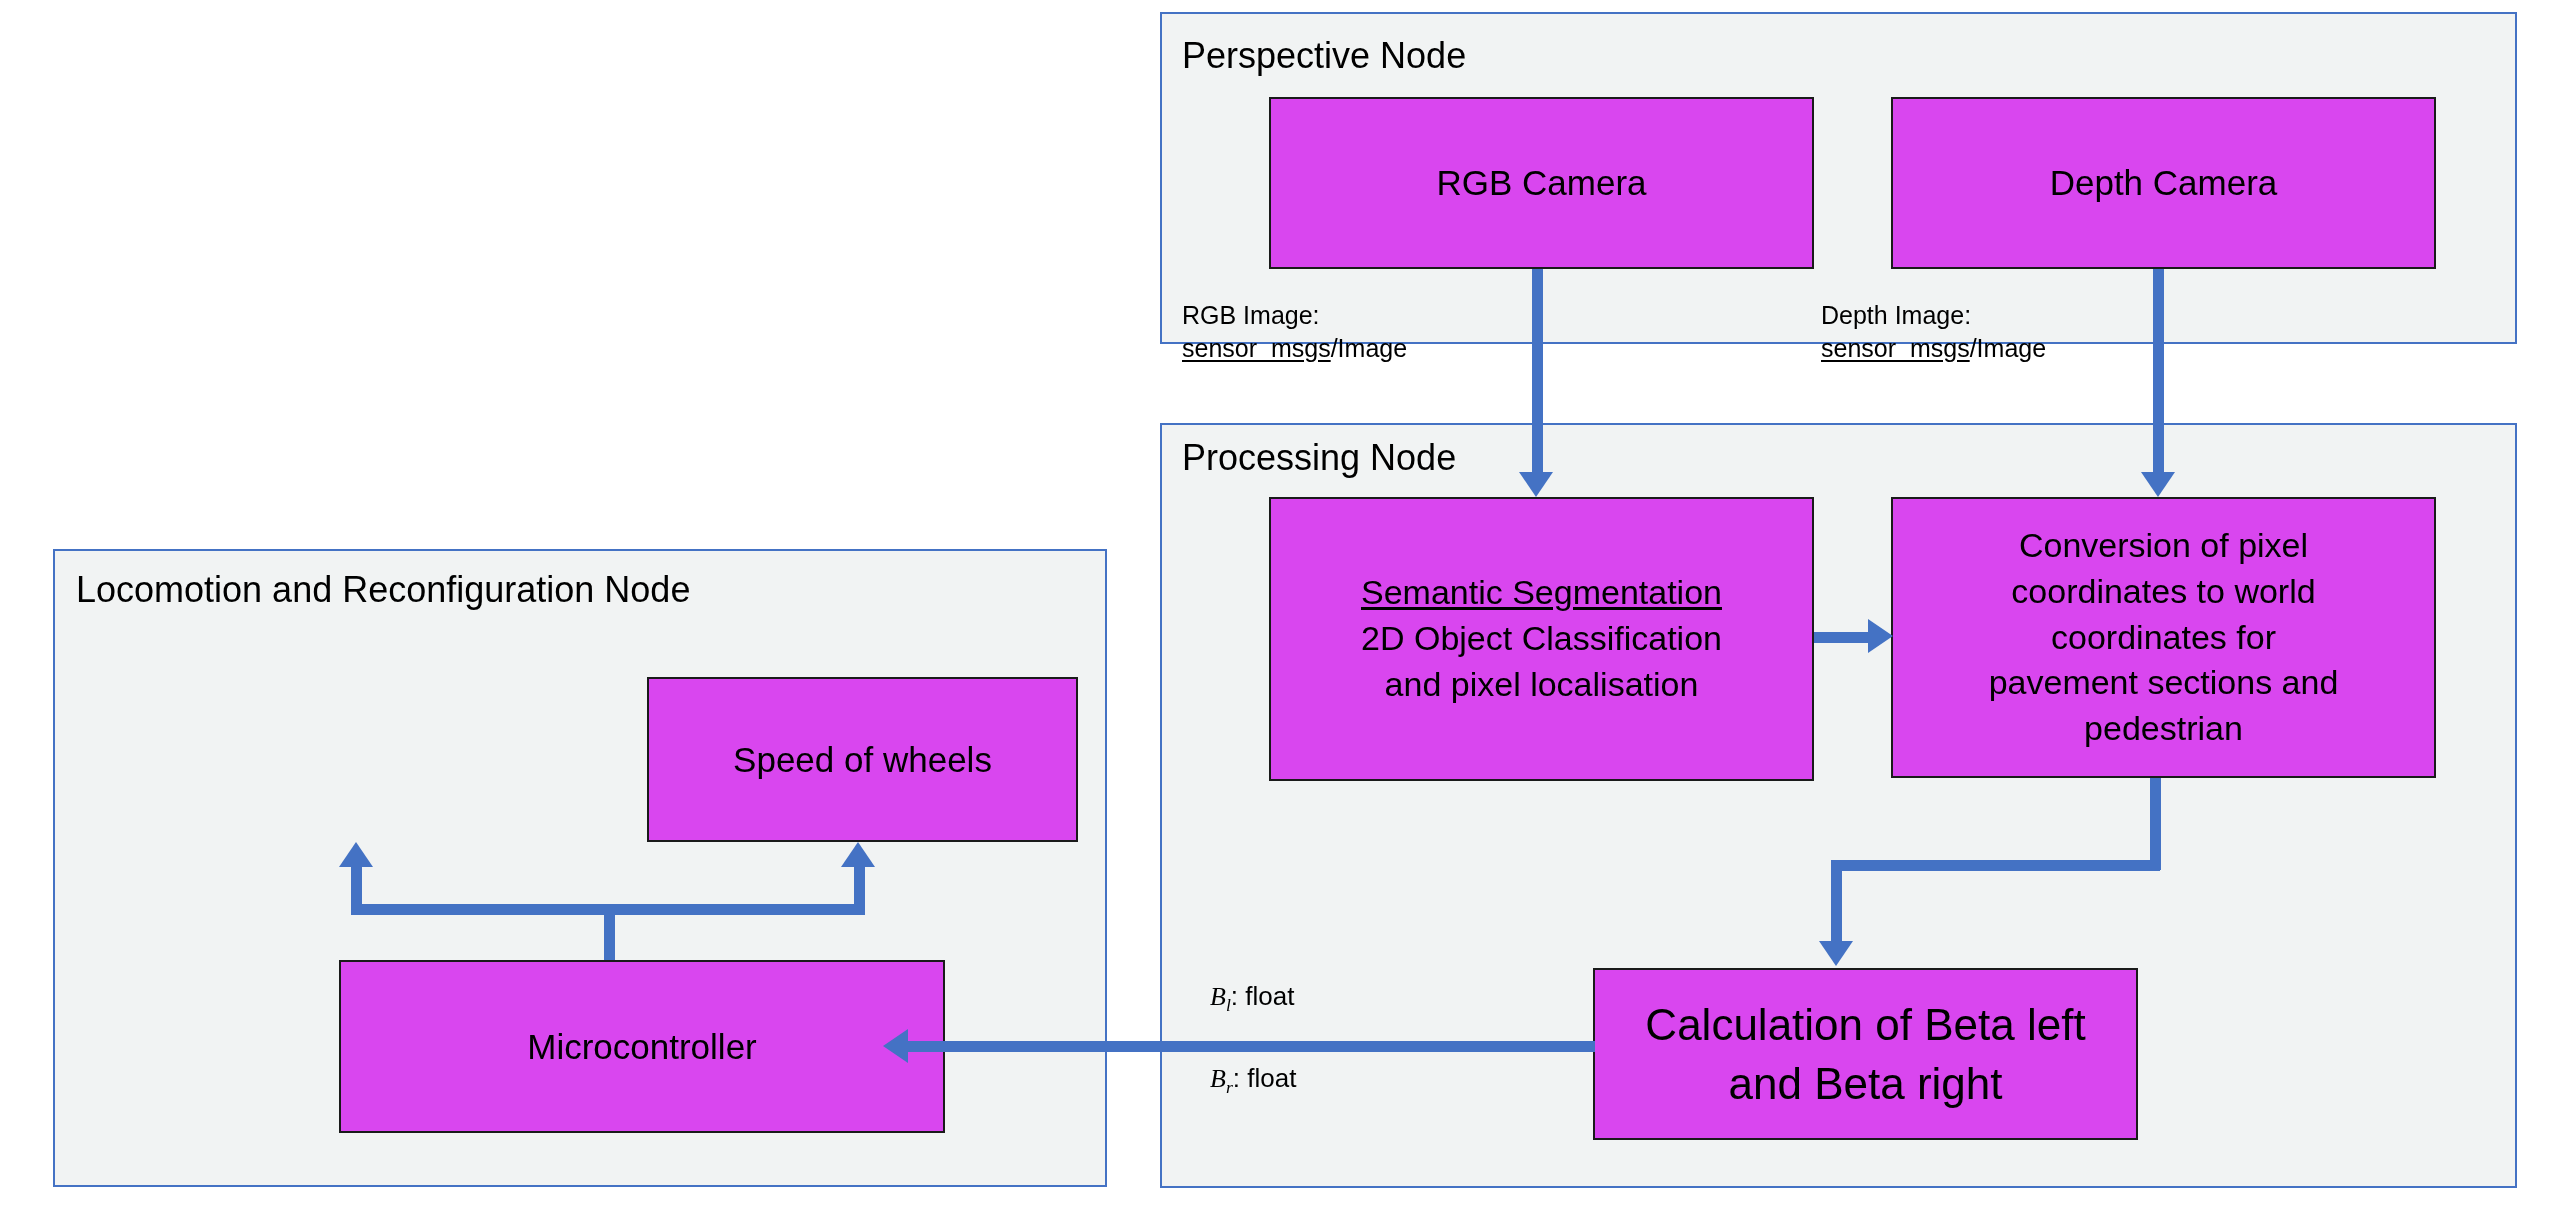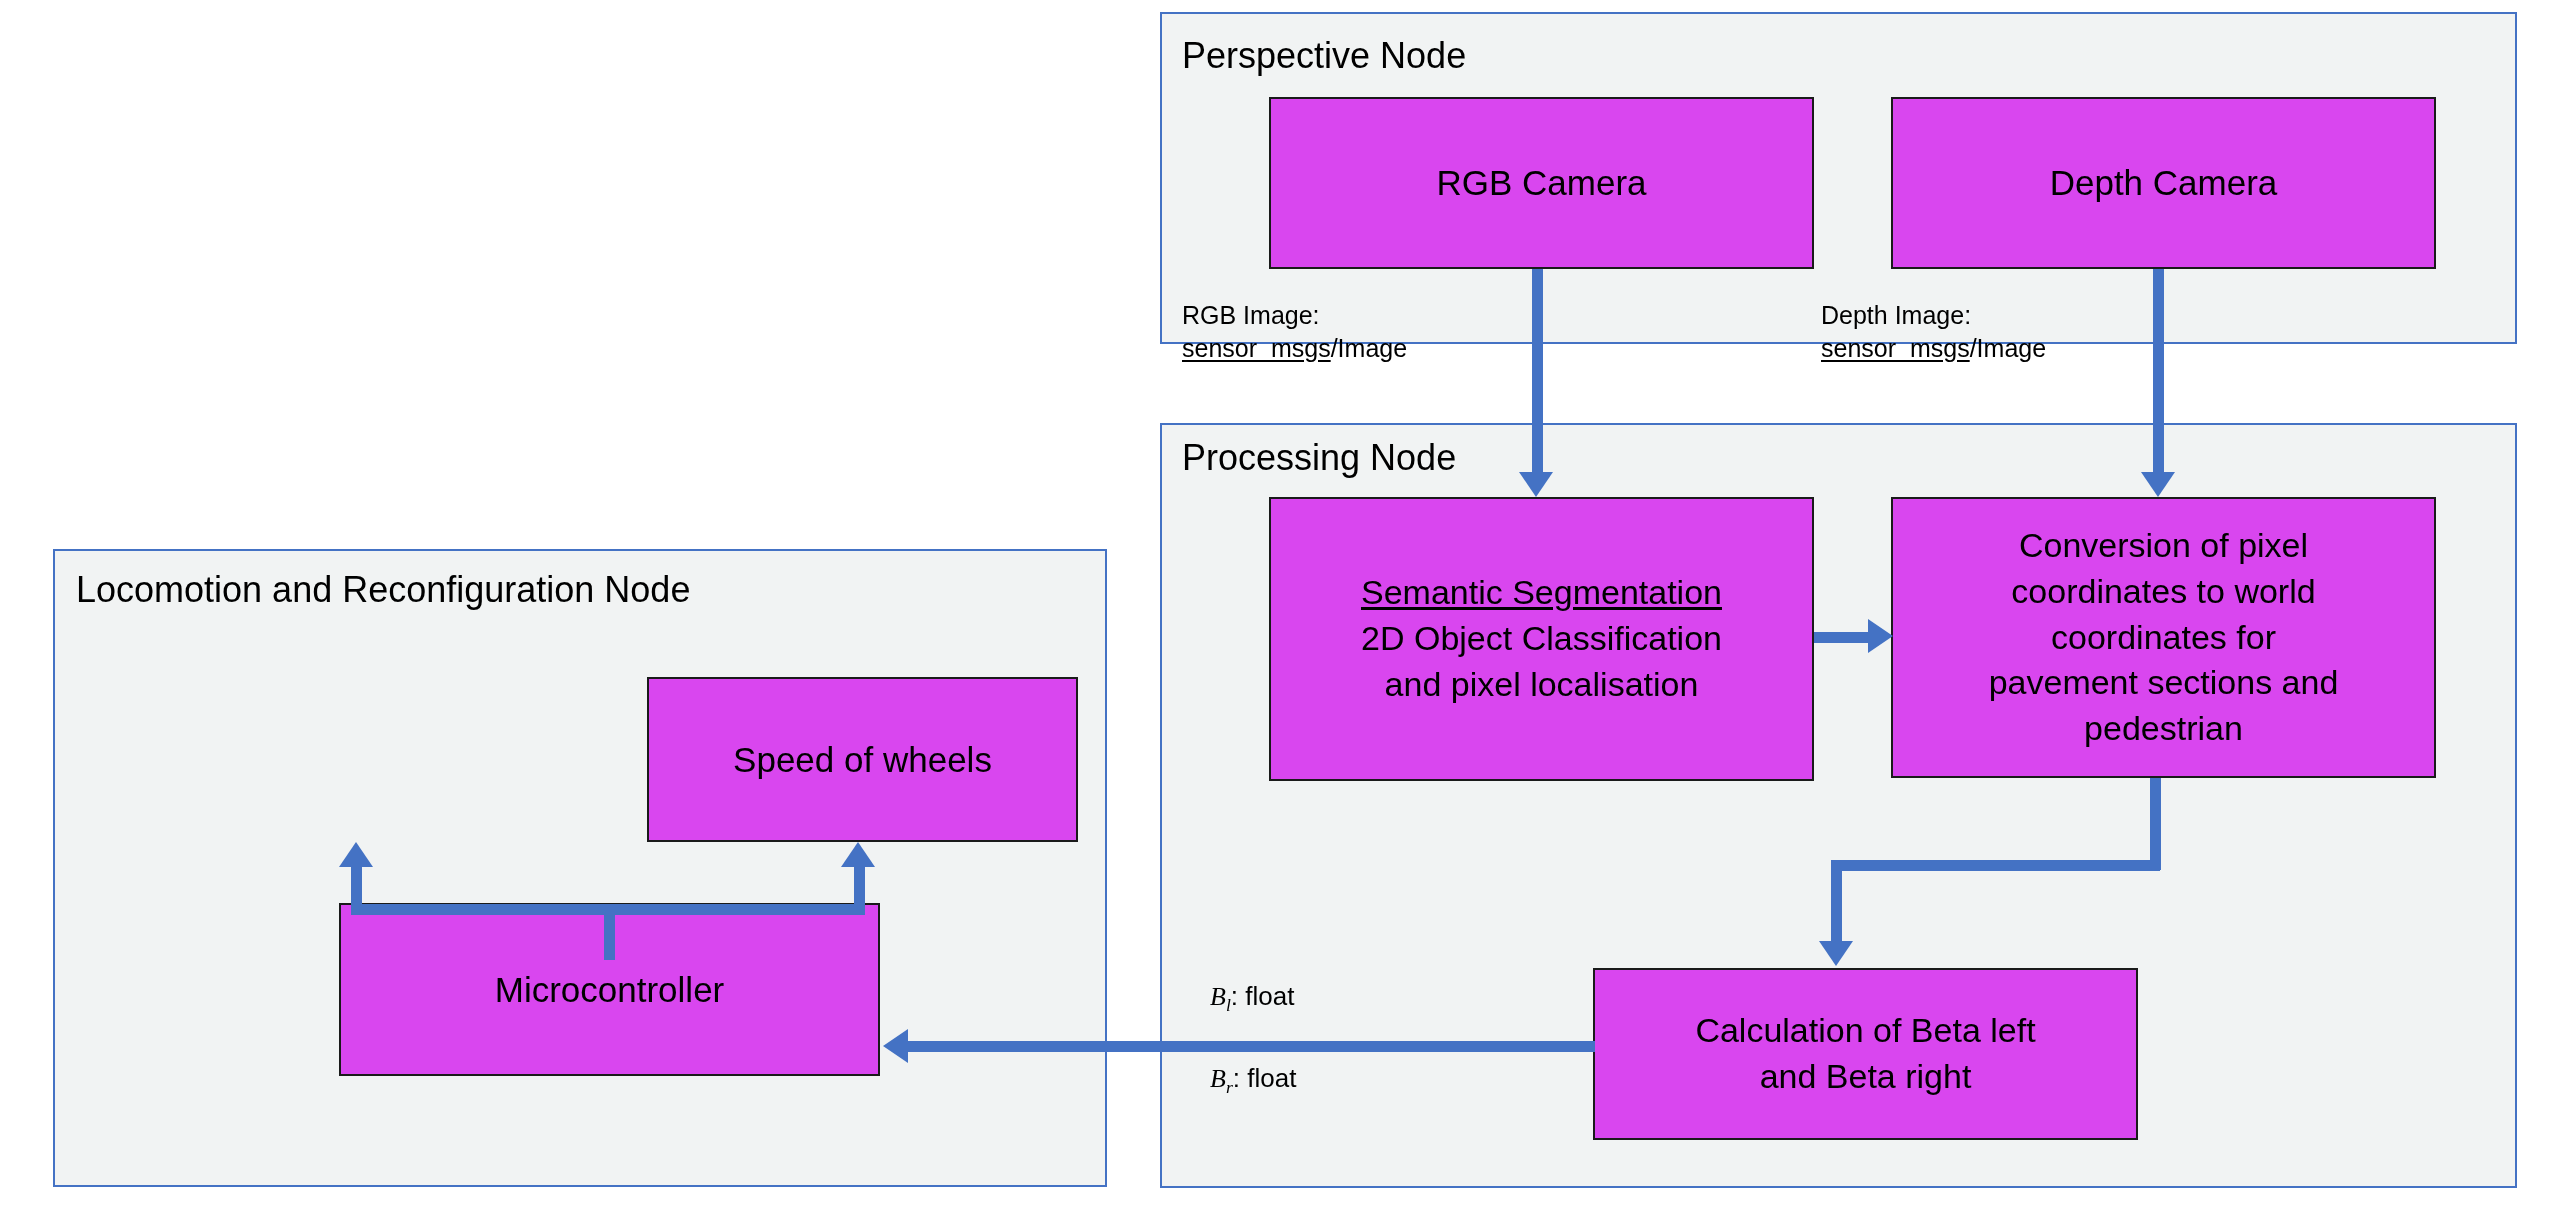--- a/index.html
+++ b/index.html
@@ -149,21 +149,21 @@
   <div class="box" style="left:1891px; top:497px; width:545px; height:281px; font-size:34px;">
     <span class="inner">
       <span>Conversion of pixel</span><br>
       <span>coordinates to world</span><br>
       <span>coordinates for</span><br>
       <span>pavement sections and</span><br>
       <span>pedestrian</span>
     </span>
   </div>
 
-  <div class="box" style="left:1593px; top:968px; width:545px; height:172px; font-size:34px;">
+  <div class="box" style="left:1593px; top:968px; width:545px; height:172px; font-size:44px;">
     <span class="inner">
       <span>Calculation of Beta left</span><br>
       <span>and Beta right</span>
     </span>
   </div>
 
   <div class="label-math" style="left:1210px; top:981px;">
     <i>B</i><sub>l</sub><span class="plain">: float</span>
   </div>
   <div class="label-math" style="left:1210px; top:1063px;">
@@ -171,21 +171,21 @@
   </div>
 
   <div class="node-container" style="left:53px; top:549px; width:1054px; height:638px;"></div>
   <div class="node-title" style="left:76px; top:570px;">Locomotion and Reconfiguration Node</div>
 
 
   <div class="box" style="left:647px; top:677px; width:431px; height:165px;">
     <span class="inner">Speed of wheels</span>
   </div>
 
-  <div class="box" style="left:339px; top:903px; width:541px; height:173px;">
+  <div class="box" style="left:339px; top:960px; width:606px; height:173px;">
     <span class="inner">Microcontroller</span>
   </div>
 
   <div class="conn" style="left:1532px; top:269px; width:10.7px; height:203px;"></div>
   <div class="arrowhead arrow-down" style="left:1519px; top:472px;"></div>
 
   <div class="conn" style="left:2153px; top:269px; width:10.7px; height:203px;"></div>
   <div class="arrowhead arrow-down" style="left:2141px; top:472px;"></div>
 
   <div class="conn" style="left:1814px; top:632px; width:54px; height:10.7px;"></div>

